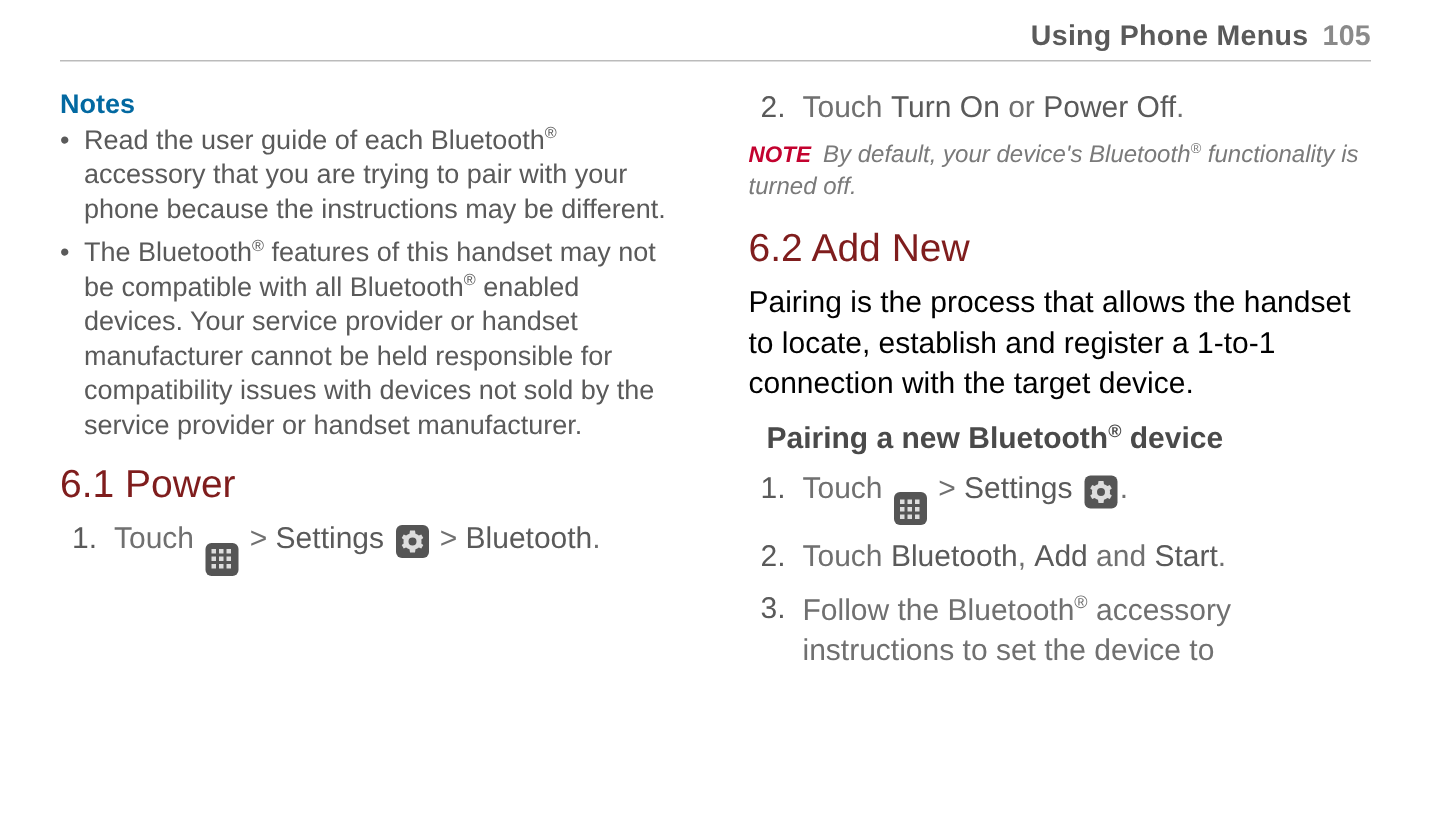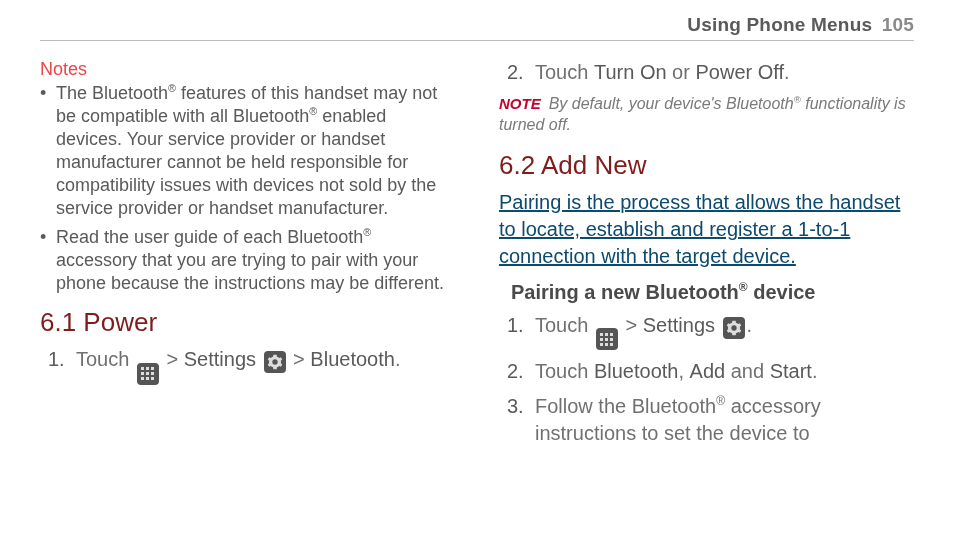--- a/index.html
+++ b/index.html
@@ -38,22 +38,22 @@
     margin: 0 0 18px 0;
   }
   .cols {
     display: flex;
     column-gap: 44px;
   }
   .col {
     flex: 1 1 0;
   }
   .notes-heading {
-    color: #ef4444;
-    font-weight: 400;
+    color: #0369a1;
+    font-weight: 700;
     font-size: 18px;
     margin-bottom: 2px;
   }
   ul.notes {
     list-style: none;
     padding: 0;
     margin: 0;
   }
   ul.notes li {
     position: relative;
@@ -72,24 +72,23 @@
   }
   .section-heading {
     color: #7f1d1d;
     font-size: 26px;
     font-weight: 400;
     margin: 12px 0 8px 0;
   }
   p.body {
     font-size: 20px;
     line-height: 1.35;
-    color: #0c4a6e;
+    color: #000000;
     margin: 0 0 10px 0;
     font-weight: 300;
-    text-decoration: underline;
   }
   p.sub-heading {
     font-size: 20px;
     font-weight: 600;
     color: #4a4a4a;
     margin: 10px 0 8px 12px;
   }
   ol.steps {
     list-style: none;
     padding: 0;
@@ -175,22 +174,22 @@
     <span>Using Phone Menus</span>
     <span class="page-number">105</span>
   </div>
   <hr class="hr">
 
   <div class="cols">
 
     <div class="col">
       <div class="notes-heading">Notes</div>
       <ul class="notes">
+        <li><span>Read the user guide of each Bluetooth<span class="reg">®</span> accessory that you are trying to pair with your phone because the instructions may be different.</span></li>
         <li><span>The Bluetooth<span class="reg">®</span> features of this handset may not be compatible with all Bluetooth<span class="reg">®</span> enabled devices. Your service provider or handset manufacturer cannot be held responsible for compatibility issues with devices not sold by the service provider or handset manufacturer.</span></li>
-        <li><span>Read the user guide of each Bluetooth<span class="reg">®</span> accessory that you are trying to pair with your phone because the instructions may be different.</span></li>
       </ul>
 
       <div class="section-heading">6.1 Power</div>
 
       <ol class="steps">
         <li>
           <span class="num">1.</span>
           <span>Touch </span><span class="icon icon-apps">
               <span>
                 <i></i>

